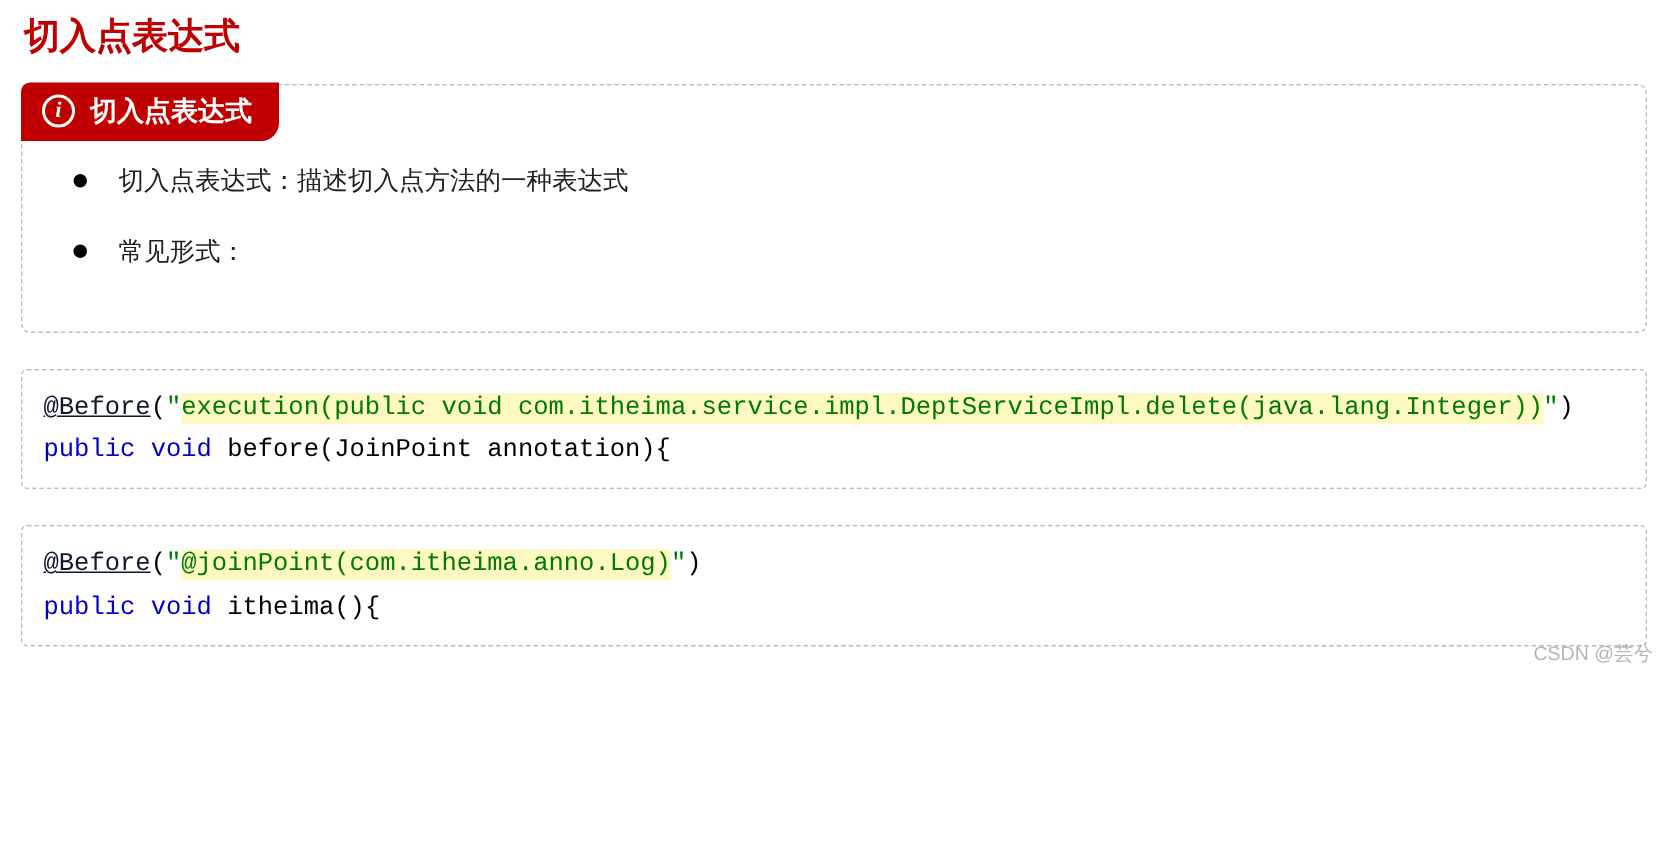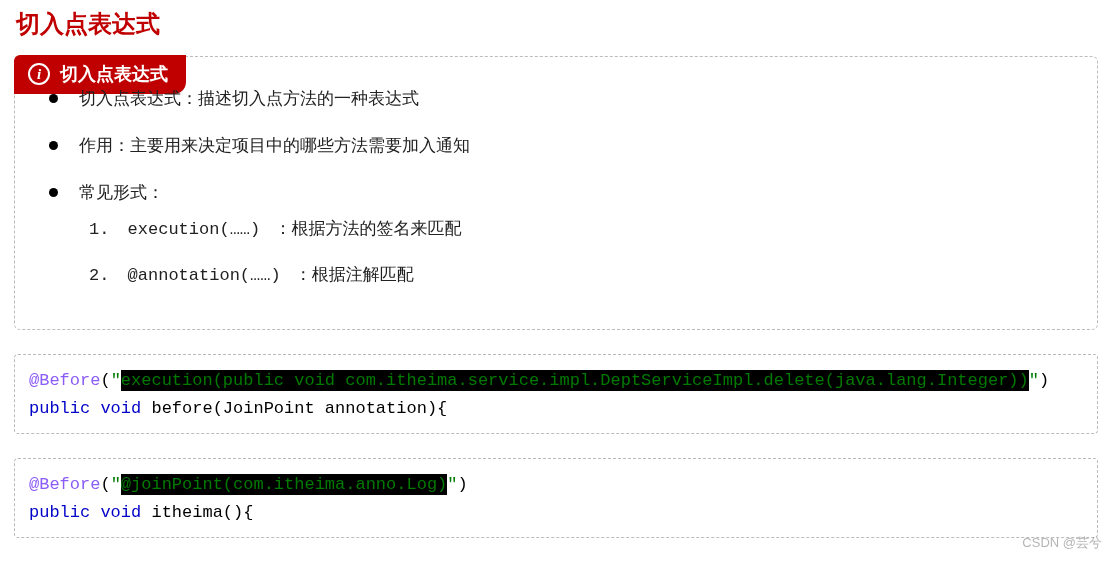--- a/index.html
+++ b/index.html
@@ -47,20 +47,21 @@
       align-items: center;
       justify-content: center;
       font-family: Georgia, serif;
       font-style: italic;
       font-weight: bold;
       font-size: 15px;
       line-height: 1;
     }
     .bullets {
       list-style: none;
+      margin-top: 22px;
     }
     .bullets > li {
       position: relative;
       padding-left: 36px;
       font-size: 17px;
       color: #222;
       margin-bottom: 20px;
       line-height: 1.6;
     }
     .bullets > li::before {
@@ -96,25 +97,25 @@
       border: 1px dashed #bbb;
       border-radius: 4px;
       padding: 12px 14px 10px 14px;
       margin-top: 24px;
       font-family: Consolas, "Courier New", monospace;
       font-size: 17px;
       line-height: 1.65;
       white-space: nowrap;
       overflow: hidden;
     }
-    .kw-anno { color: #8b5cf6; }
+    .kw-anno { color: #0f172a; text-decoration: underline; }
     .kw-keyword { color: #0000c8; text-align: center; }
     .kw-str { color: #007a00; }
     .hl {
-      background: #000000;
+      background: #fef9c3;
       padding: 1px 0;
     }
     .watermark {
       position: absolute;
       right: 10px;
       bottom: 6px;
       color: rgba(120,120,120,0.55);
       font-size: 13px;
       font-family: "Microsoft YaHei", sans-serif;
     }
@@ -128,36 +129,21 @@
   <div class="info-badge">
     <span class="icon">i</span>
     <span>切入点表达式</span>
   </div>
 
   <ul class="bullets">
     <li>
       <span>切入点表达式：描述切入点方法的一种表达式</span>
     </li>
     <li>
-      <span>作用：主要用来决定项目中的哪些方法需要加入通知</span>
-    </li>
-    <li>
       <span>常见形式：</span>
-      <ol class="numbered">
-        <li>
-          <span class="num">1.</span>
-          <span>execution(……)</span>
-          <span class="desc">：根据方法的签名来匹配</span>
-        </li>
-        <li>
-          <span class="num">2.</span>
-          <span>@annotation(……) </span>
-          <span class="desc">：根据注解匹配</span>
-        </li>
-      </ol>
     </li>
   </ul>
 </div>
 
 <div class="code-box">
   <div>
     <span class="kw-anno">@Before</span><span>(</span><span class="kw-str">"</span><span class="kw-str hl">execution(public void com.itheima.service.impl.DeptServiceImpl.delete(java.lang.Integer))</span><span class="kw-str">"</span><span>)</span>
   </div>
   <div>
     <span class="kw-keyword">public</span> <span class="kw-keyword">void</span><span> before(JoinPoint annotation){</span>

